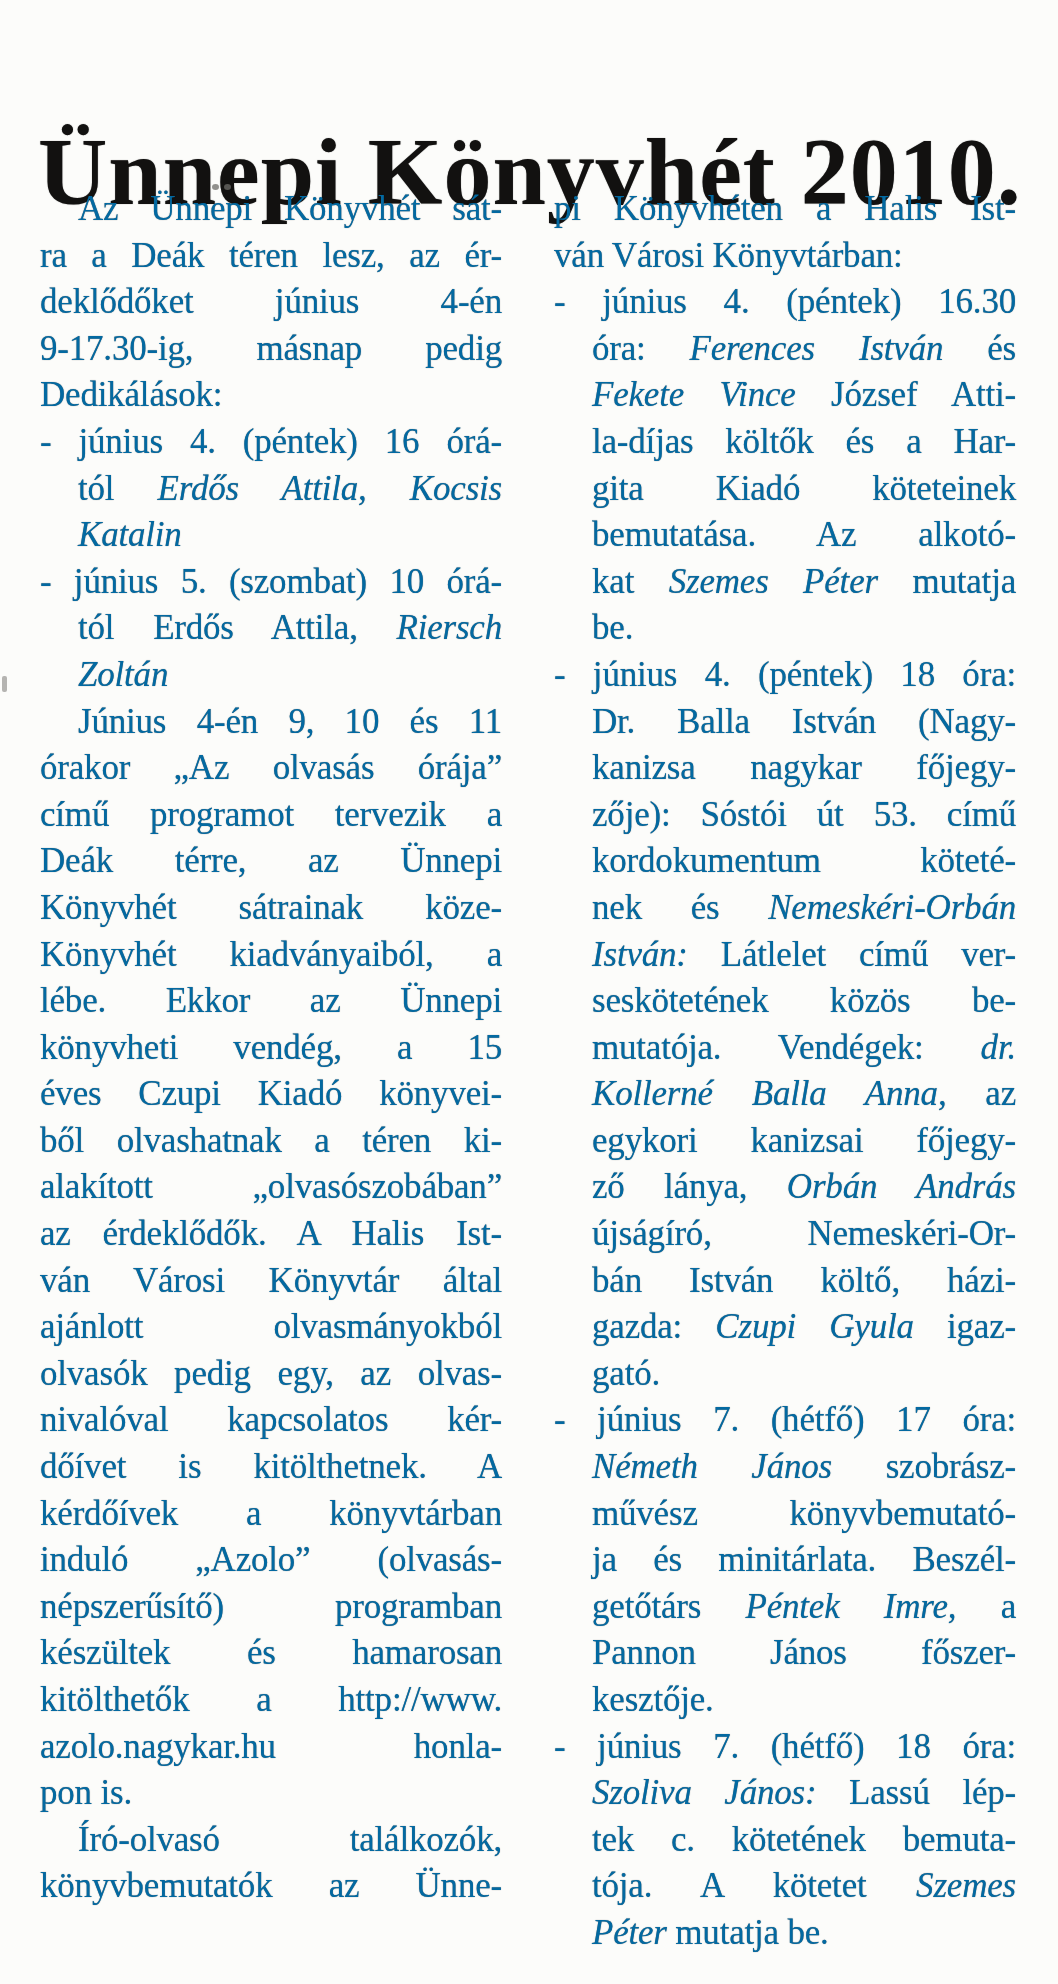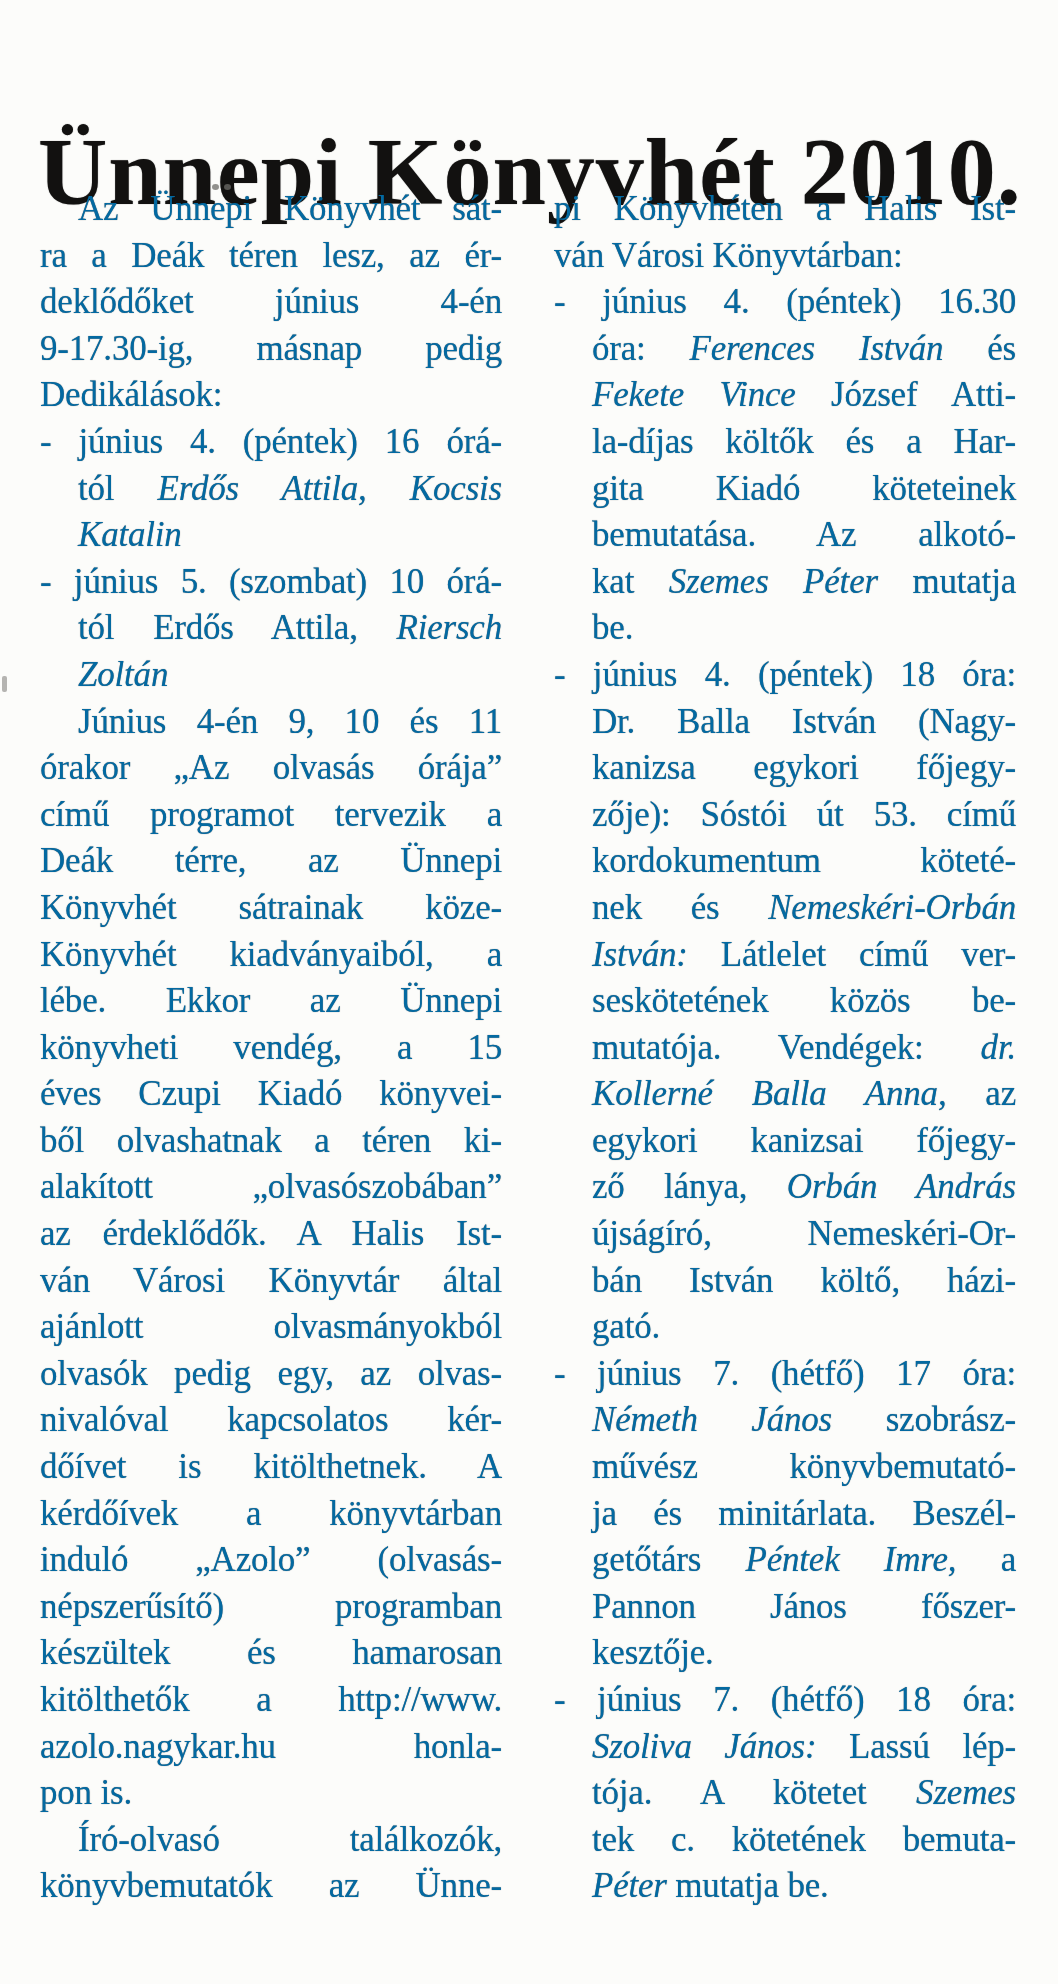--- a/index.html
+++ b/index.html
@@ -113,39 +113,40 @@
       <div class="line ind-f just"><span>- június 4. (péntek) 16.30</span></div>
       <div class="line ind-c just"><span>óra: </span><span class="it">Ferences István</span><span> és</span></div>
       <div class="line ind-c just"><span class="it">Fekete Vince</span><span> József Atti-</span></div>
       <div class="line ind-c just"><span>la-díjas költők és a Har-</span></div>
       <div class="line ind-c just"><span>gita Kiadó köteteinek</span></div>
       <div class="line ind-c just"><span>bemutatása. Az alkotó-</span></div>
       <div class="line ind-c just"><span>kat </span><span class="it">Szemes Péter</span><span> mutatja</span></div>
       <div class="line ind-c"><span>be.</span></div>
       <div class="line ind-f just"><span>- június 4. (péntek) 18 óra:</span></div>
       <div class="line ind-c just"><span>Dr. Balla István (Nagy-</span></div>
-      <div class="line ind-c just"><span>kanizsa egykori főjegy-</span></div>
+      <div class="line ind-c just"><span>kanizsa nagykar főjegy-</span></div>
       <div class="line ind-c just"><span>zője): Sóstói út 53. című</span></div>
       <div class="line ind-c just"><span>kordokumentum köteté-</span></div>
       <div class="line ind-c just"><span>nek és </span><span class="it">Nemeskéri-Orbán</span></div>
       <div class="line ind-c just"><span class="it">István:</span><span> Látlelet című ver-</span></div>
       <div class="line ind-c just"><span>seskötetének közös be-</span></div>
       <div class="line ind-c just"><span>mutatója. Vendégek: </span><span class="it">dr.</span></div>
       <div class="line ind-c just"><span class="it">Kollerné Balla Anna,</span><span> az</span></div>
       <div class="line ind-c just"><span>egykori kanizsai főjegy-</span></div>
       <div class="line ind-c just"><span>ző lánya, </span><span class="it">Orbán András</span></div>
       <div class="line ind-c just"><span>újságíró, Nemeskéri-Or-</span></div>
       <div class="line ind-c just"><span>bán István költő, házi-</span></div>
+      <div class="line ind-c just"><span>gazda: </span><span class="it">Czupi Gyula</span><span> igaz-</span></div>
       <div class="line ind-c"><span>gató.</span></div>
       <div class="line ind-f just"><span>- június 7. (hétfő) 17 óra:</span></div>
       <div class="line ind-c just"><span class="it">Németh János</span><span> szobrász-</span></div>
       <div class="line ind-c just"><span>művész könyvbemutató-</span></div>
       <div class="line ind-c just"><span>ja és minitárlata. Beszél-</span></div>
       <div class="line ind-c just"><span>getőtárs </span><span class="it">Péntek Imre,</span><span> a</span></div>
       <div class="line ind-c just"><span>Pannon János főszer-</span></div>
       <div class="line ind-c"><span>kesztője.</span></div>
       <div class="line ind-f just"><span>- június 7. (hétfő) 18 óra:</span></div>
       <div class="line ind-c just"><span class="it">Szoliva János:</span><span> Lassú lép-</span></div>
+      <div class="line ind-c just"><span>tek c. kötetének bemuta-</span></div>
       <div class="line ind-c just"><span>tója. A kötetet </span><span class="it">Szemes</span></div>
-      <div class="line ind-c just"><span>tek c. kötetének bemuta-</span></div>
       <div class="line ind-c"><span class="it">Péter</span><span> mutatja be.</span></div>
     </div>
 </div>
 
 </body></html>

